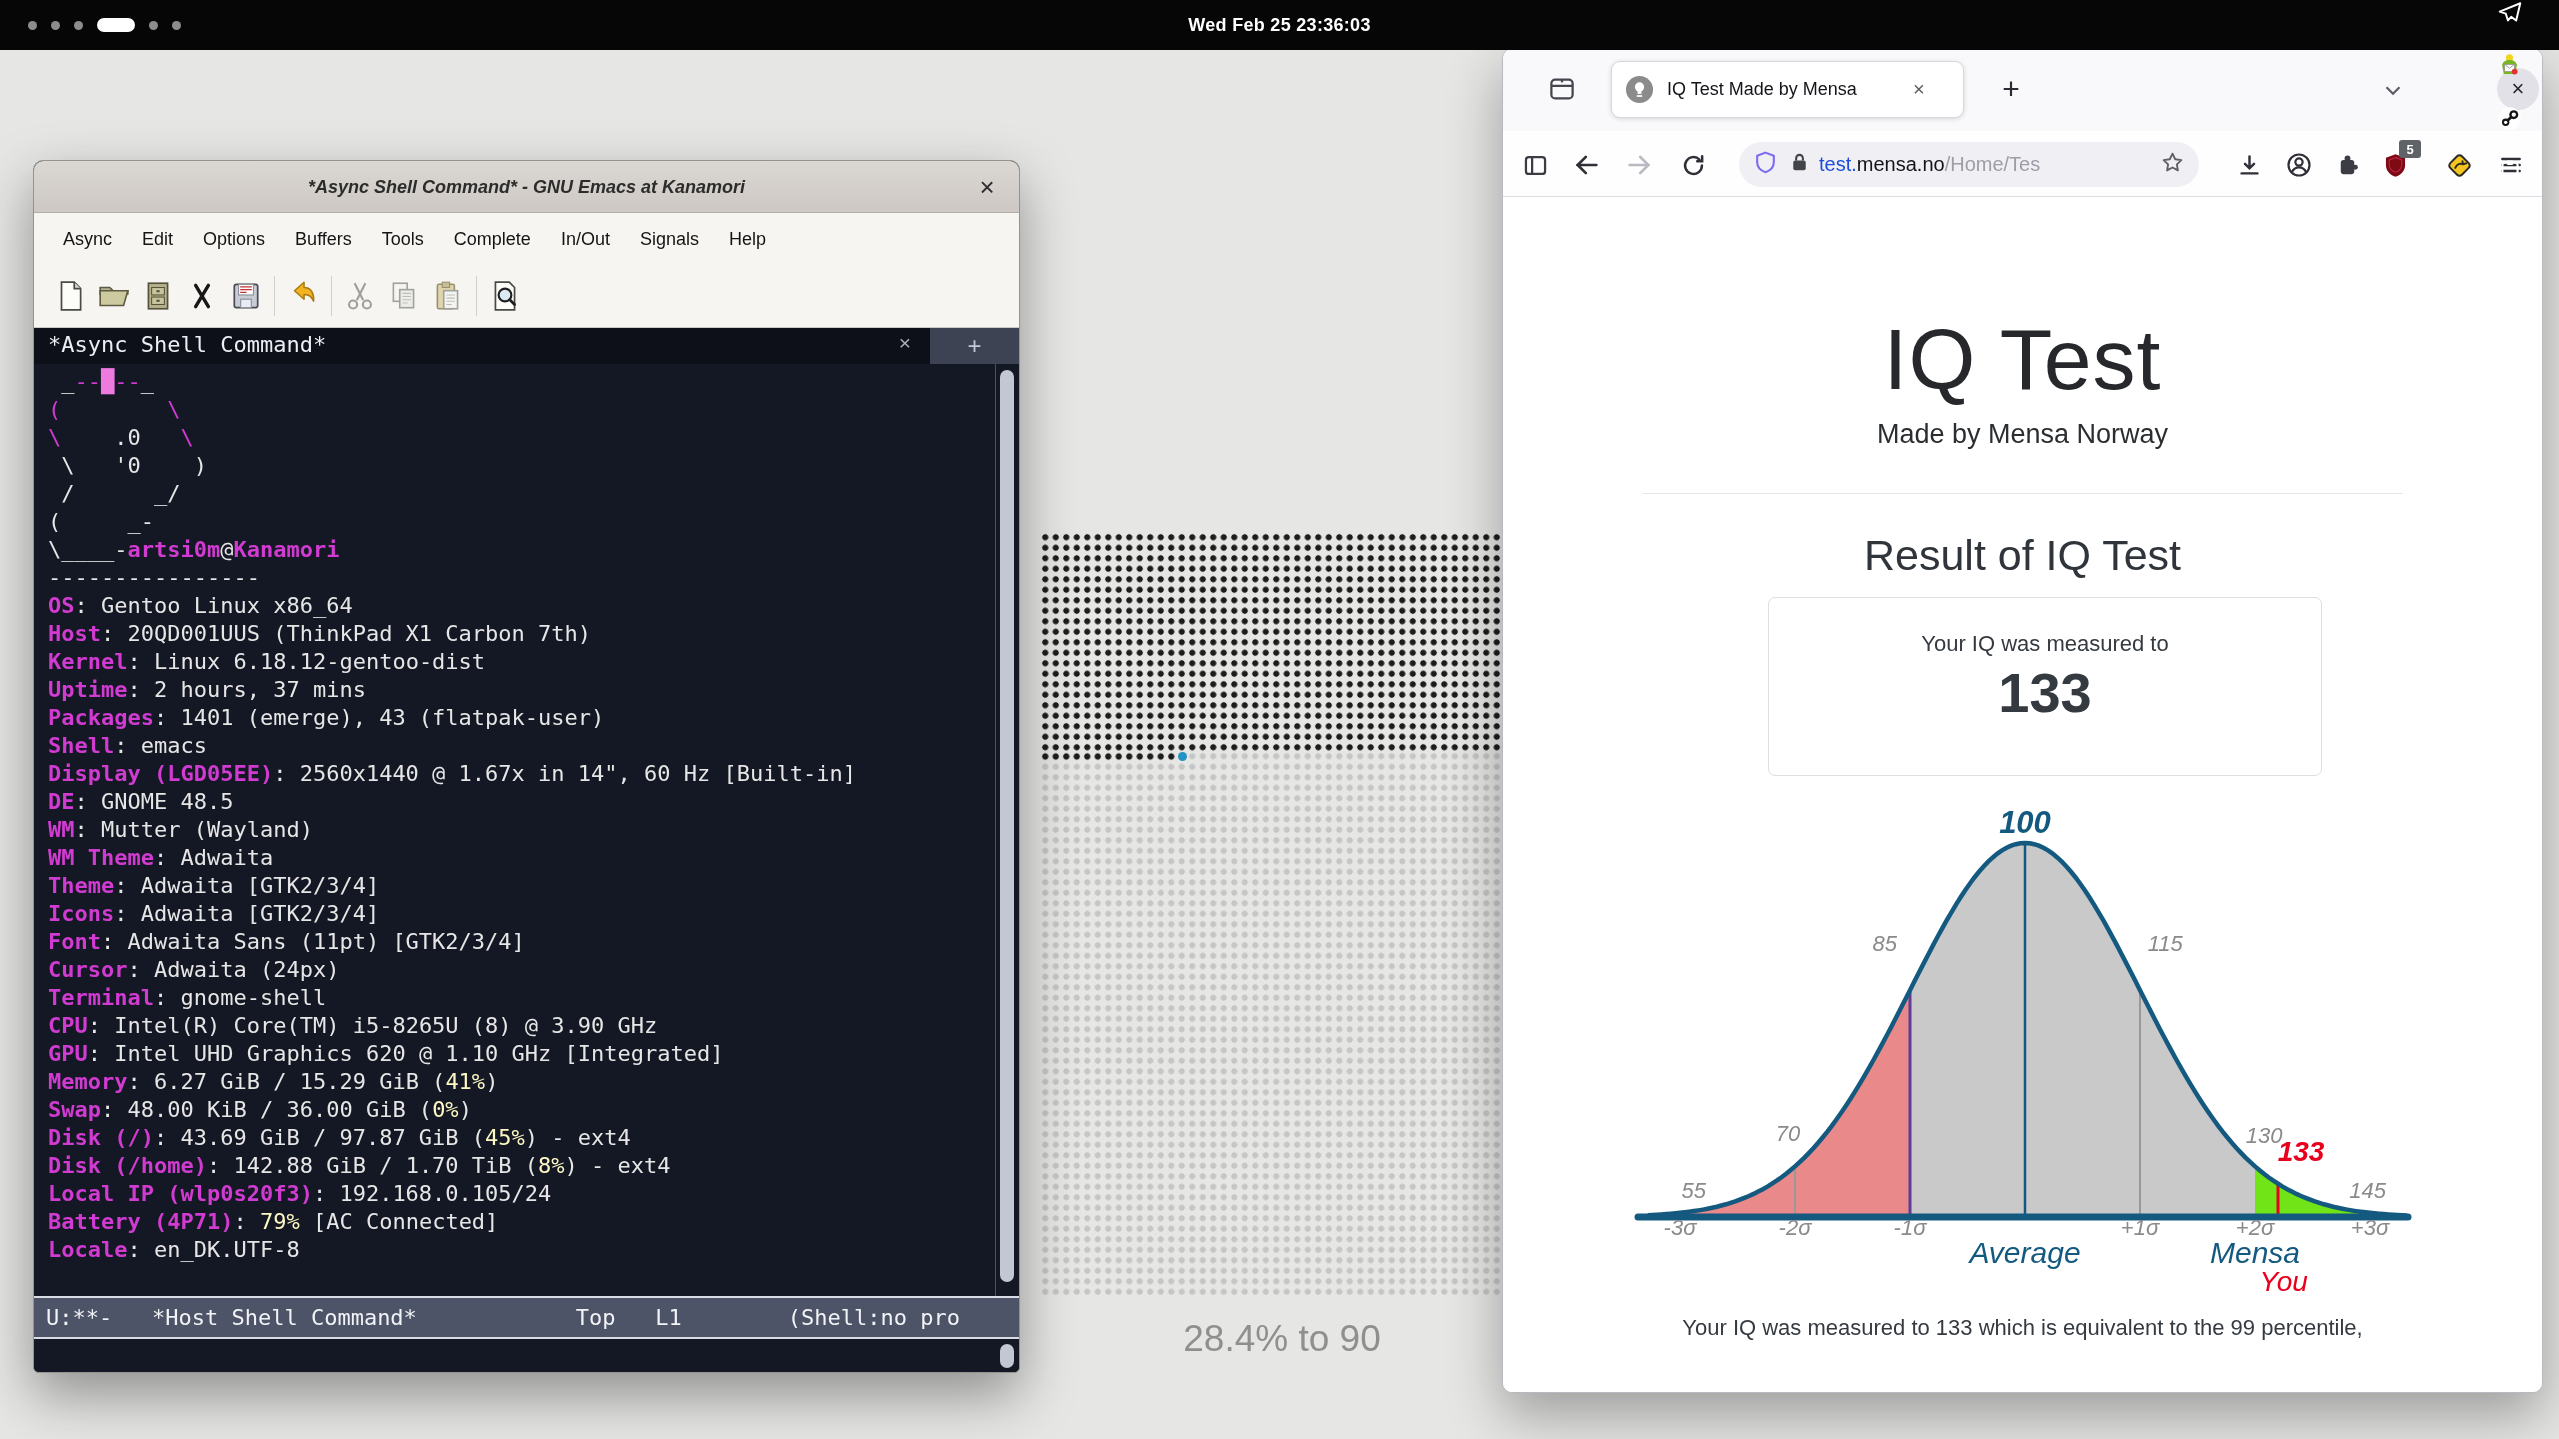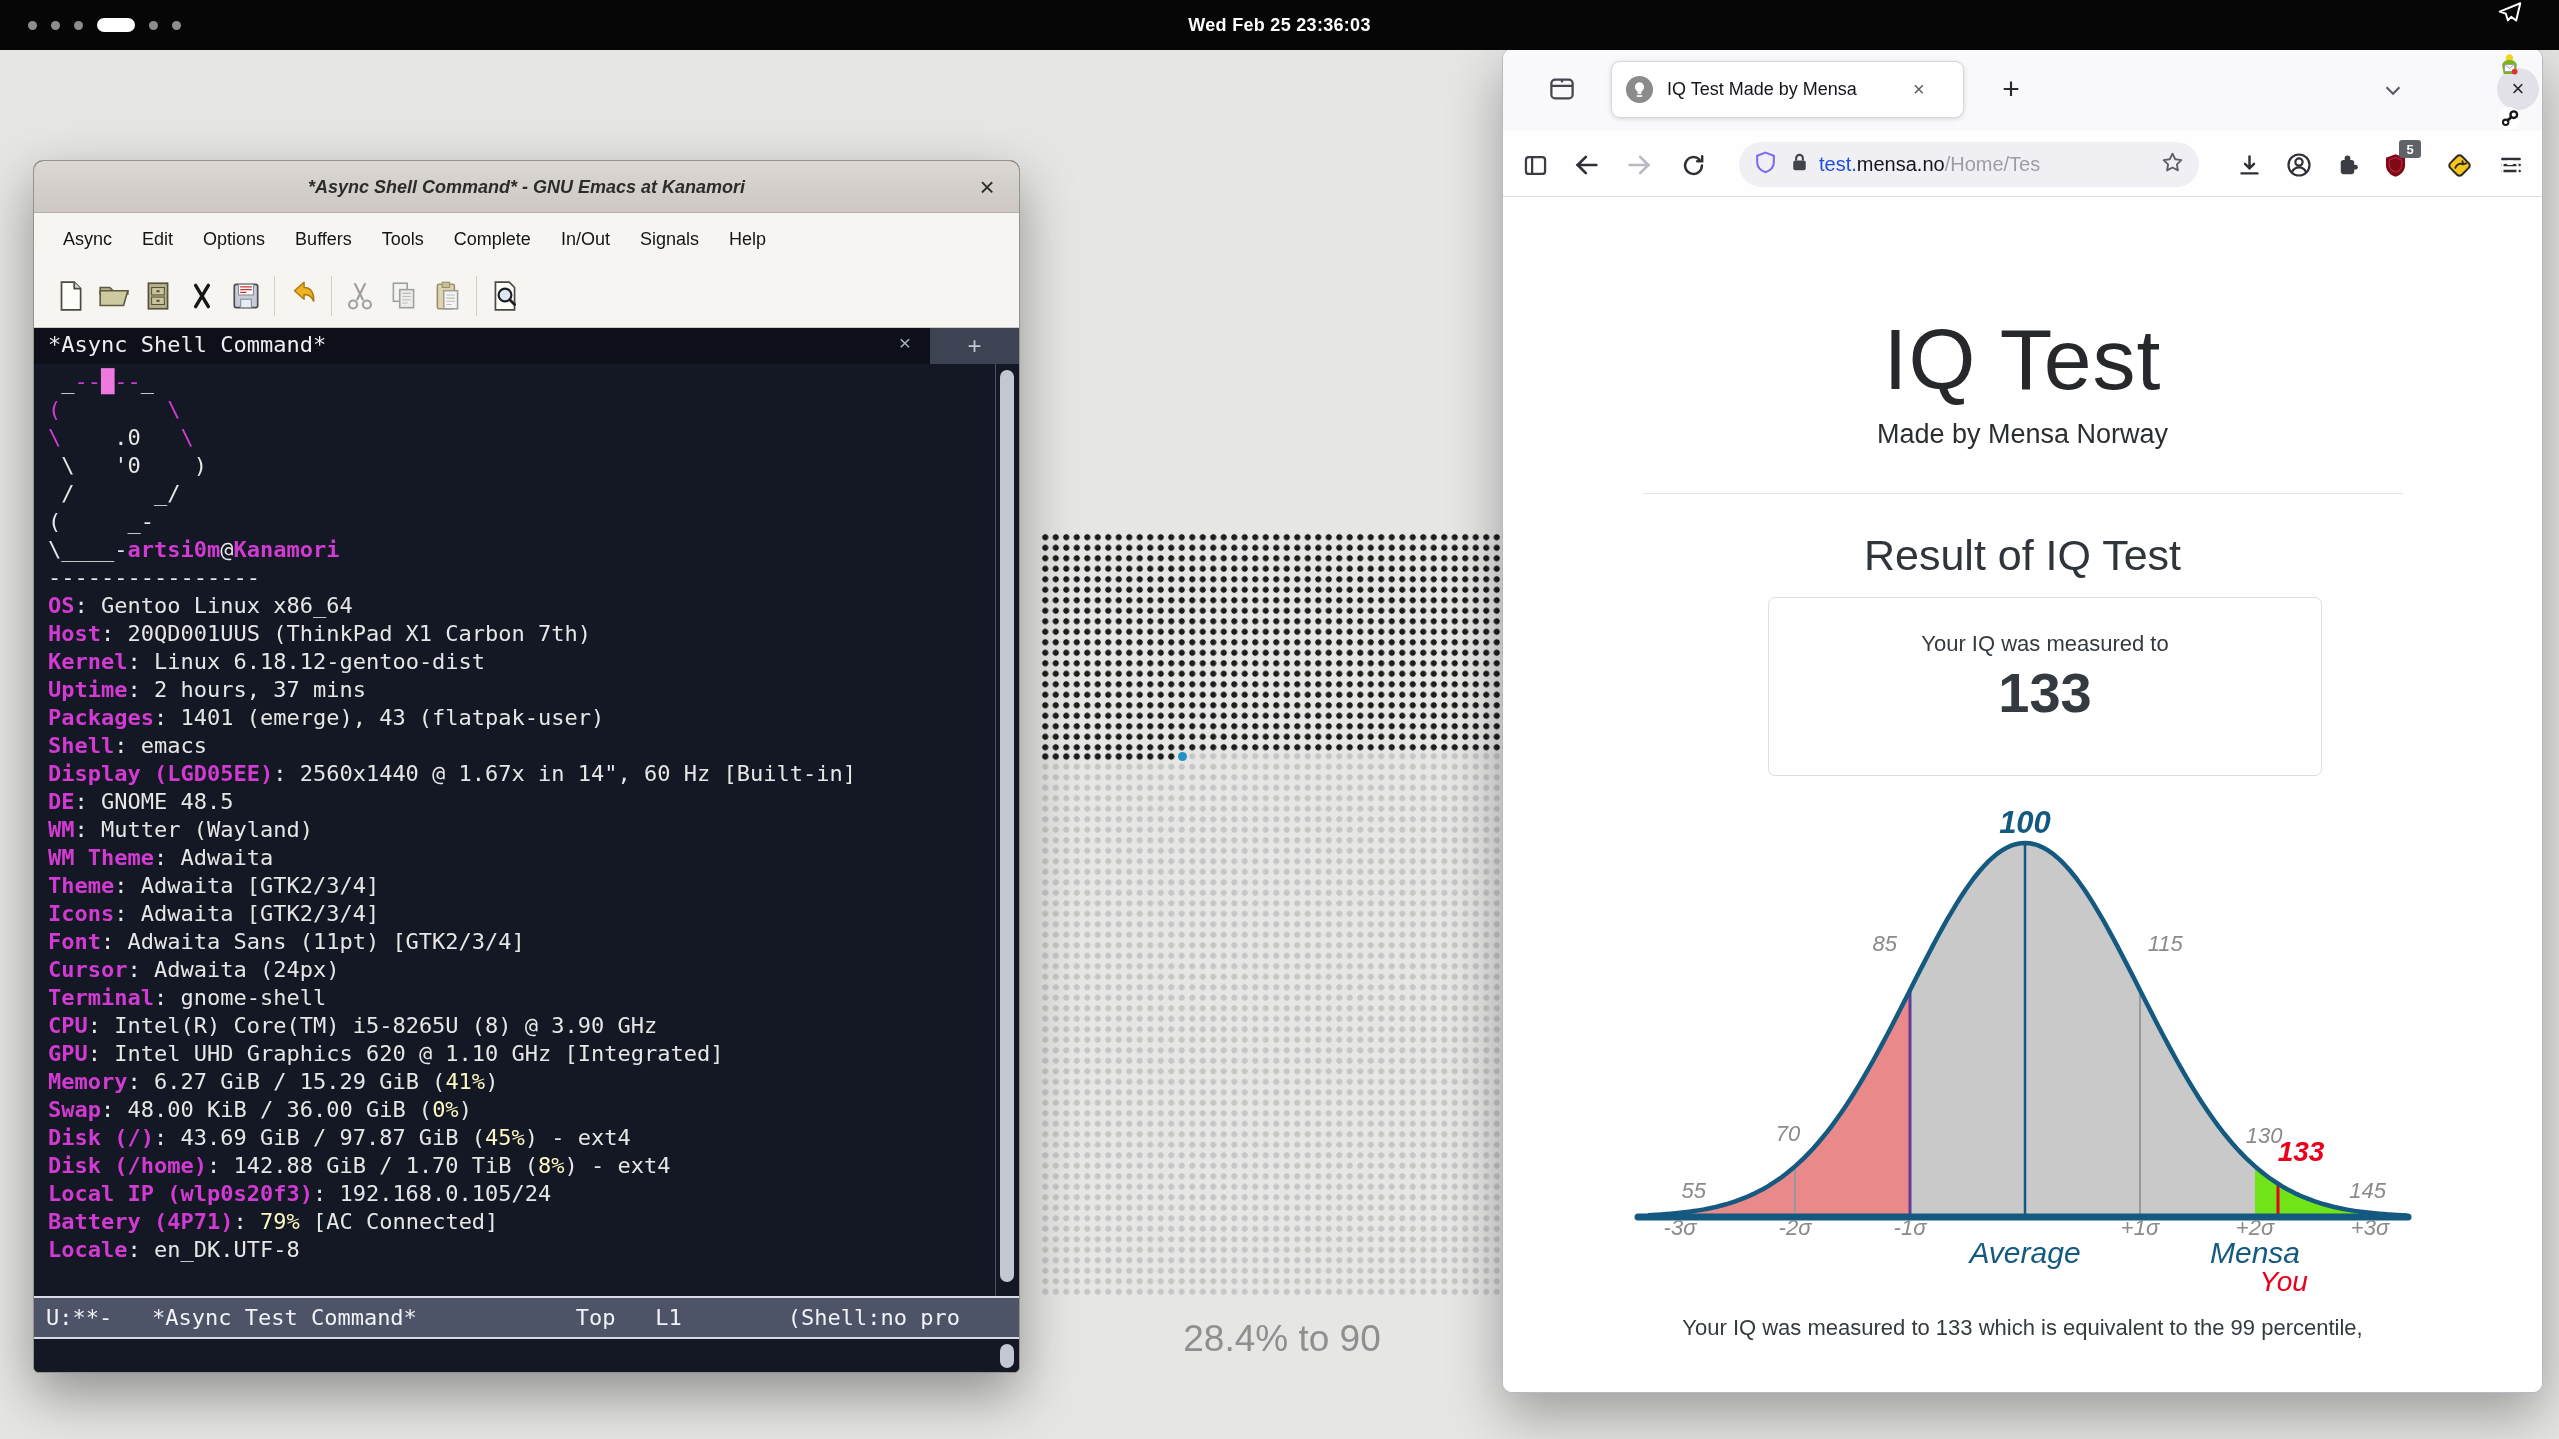--- a/index.html
+++ b/index.html
@@ -272,21 +272,21 @@
       <div class="em-tabline">
         <span class="tab-label">*Async Shell Command*</span>
         <span class="tab-close">×</span>
         <span class="newtab">+</span>
       </div>
       <div class="em-text" id="emacs-text"><div><span> _</span><span class="m">--</span><span class="cur">█</span><span class="m">--</span><span>_</span></div><div><span class="m">(</span><span>        </span><span class="m">\</span></div><div><span class="m">\</span><span>    .0   </span><span class="m">\</span></div><div><span> \   '0    )</span></div><div><span> /      _/</span></div><div><span>(     _-</span></div><div><span>\____-</span><span class="mb">artsi0m</span><span>@</span><span class="mb">Kanamori</span></div><div><span>----------------</span></div><div><span class="mb">OS</span><span>: Gentoo Linux x86_64</span></div><div><span class="mb">Host</span><span>: 20QD001UUS (ThinkPad X1 Carbon 7th)</span></div><div><span class="mb">Kernel</span><span>: Linux 6.18.12-gentoo-dist</span></div><div><span class="mb">Uptime</span><span>: 2 hours, 37 mins</span></div><div><span class="mb">Packages</span><span>: 1401 (emerge), 43 (flatpak-user)</span></div><div><span class="mb">Shell</span><span>: emacs</span></div><div><span class="mb">Display (LGD05EE)</span><span>: 2560x1440 @ 1.67x in 14", 60 Hz [Built-in]</span></div><div><span class="mb">DE</span><span>: GNOME 48.5</span></div><div><span class="mb">WM</span><span>: Mutter (Wayland)</span></div><div><span class="mb">WM Theme</span><span>: Adwaita</span></div><div><span class="mb">Theme</span><span>: Adwaita [GTK2/3/4]</span></div><div><span class="mb">Icons</span><span>: Adwaita [GTK2/3/4]</span></div><div><span class="mb">Font</span><span>: Adwaita Sans (11pt) [GTK2/3/4]</span></div><div><span class="mb">Cursor</span><span>: Adwaita (24px)</span></div><div><span class="mb">Terminal</span><span>: gnome-shell</span></div><div><span class="mb">CPU</span><span>: Intel(R) Core(TM) i5-8265U (8) @ 3.90 GHz</span></div><div><span class="mb">GPU</span><span>: Intel UHD Graphics 620 @ 1.10 GHz [Integrated]</span></div><div><span class="mb">Memory</span><span>: 6.27 GiB / 15.29 GiB (</span><span class="g">41%</span><span>)</span></div><div><span class="mb">Swap</span><span>: 48.00 KiB / 36.00 GiB (</span><span class="g">0%</span><span>)</span></div><div><span class="mb">Disk (/)</span><span>: 43.69 GiB / 97.87 GiB (</span><span class="g">45%</span><span>) - ext4</span></div><div><span class="mb">Disk (/home)</span><span>: 142.88 GiB / 1.70 TiB (</span><span class="g">8%</span><span>) - ext4</span></div><div><span class="mb">Local IP (wlp0s20f3)</span><span>: 192.168.0.105/24</span></div><div><span class="mb">Battery (4P71)</span><span>: </span><span class="g">79%</span><span> [AC Connected]</span></div><div><span class="mb">Locale</span><span>: en_DK.UTF-8</span></div></div>
       <div class="em-scroll">
           <div class="em-thumb"></div>
         </div>
     </div>
-    <div class="em-modeline">U:**-   *Async Test Command*            Top   L1        (Shell:no pro</div>
+    <div class="em-modeline">U:**-   *Host Shell Command*            Top   L1        (Shell:no pro</div>
     <div class="em-echo">
         <div class="mini-thumb"></div>
       </div>
   </div>
 
   <div class="fx">
     <div class="fx-tabbar">
       <div class="fx-view-btn">
           <svg width="30" height="30" viewBox="0 0 24 24" fill="none" stroke="#45454e" stroke-width="1.8">
             <rect x="3.5" y="4.5" width="17" height="15" rx="3"></rect>

